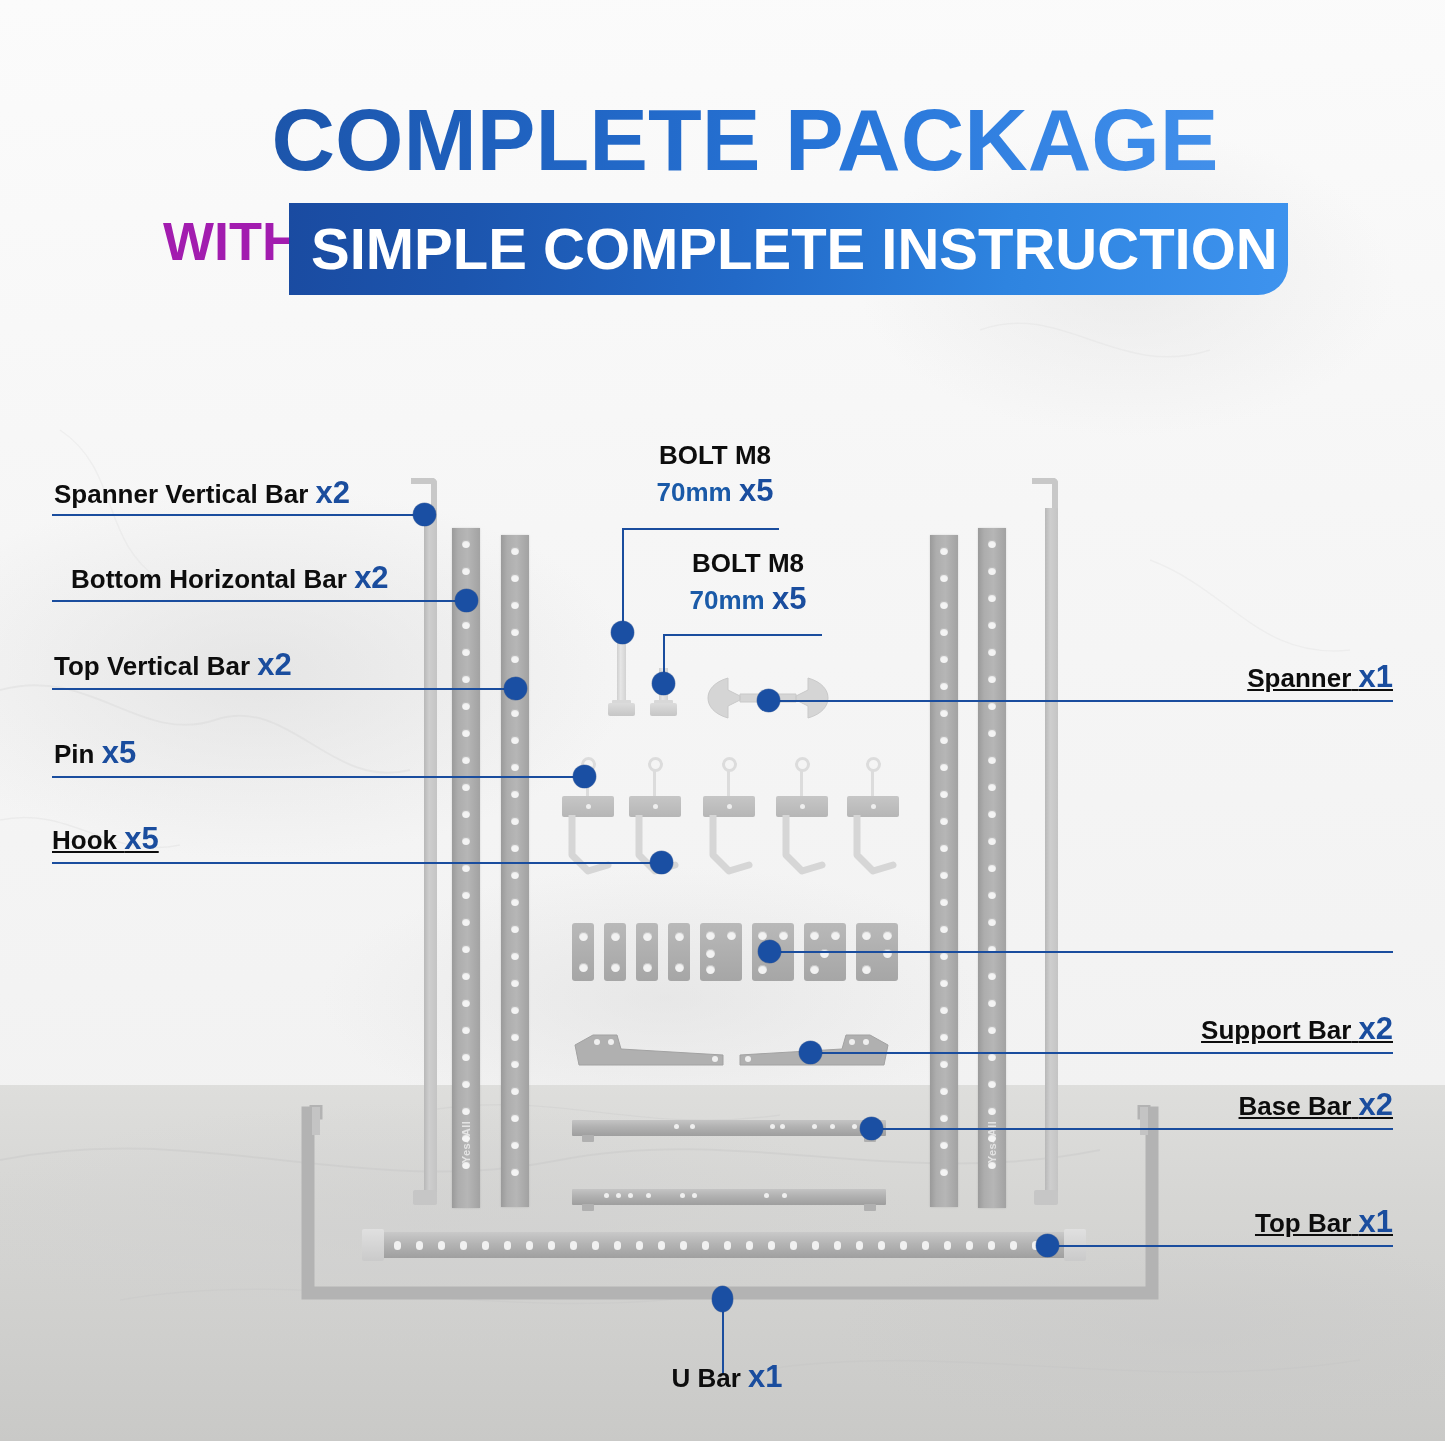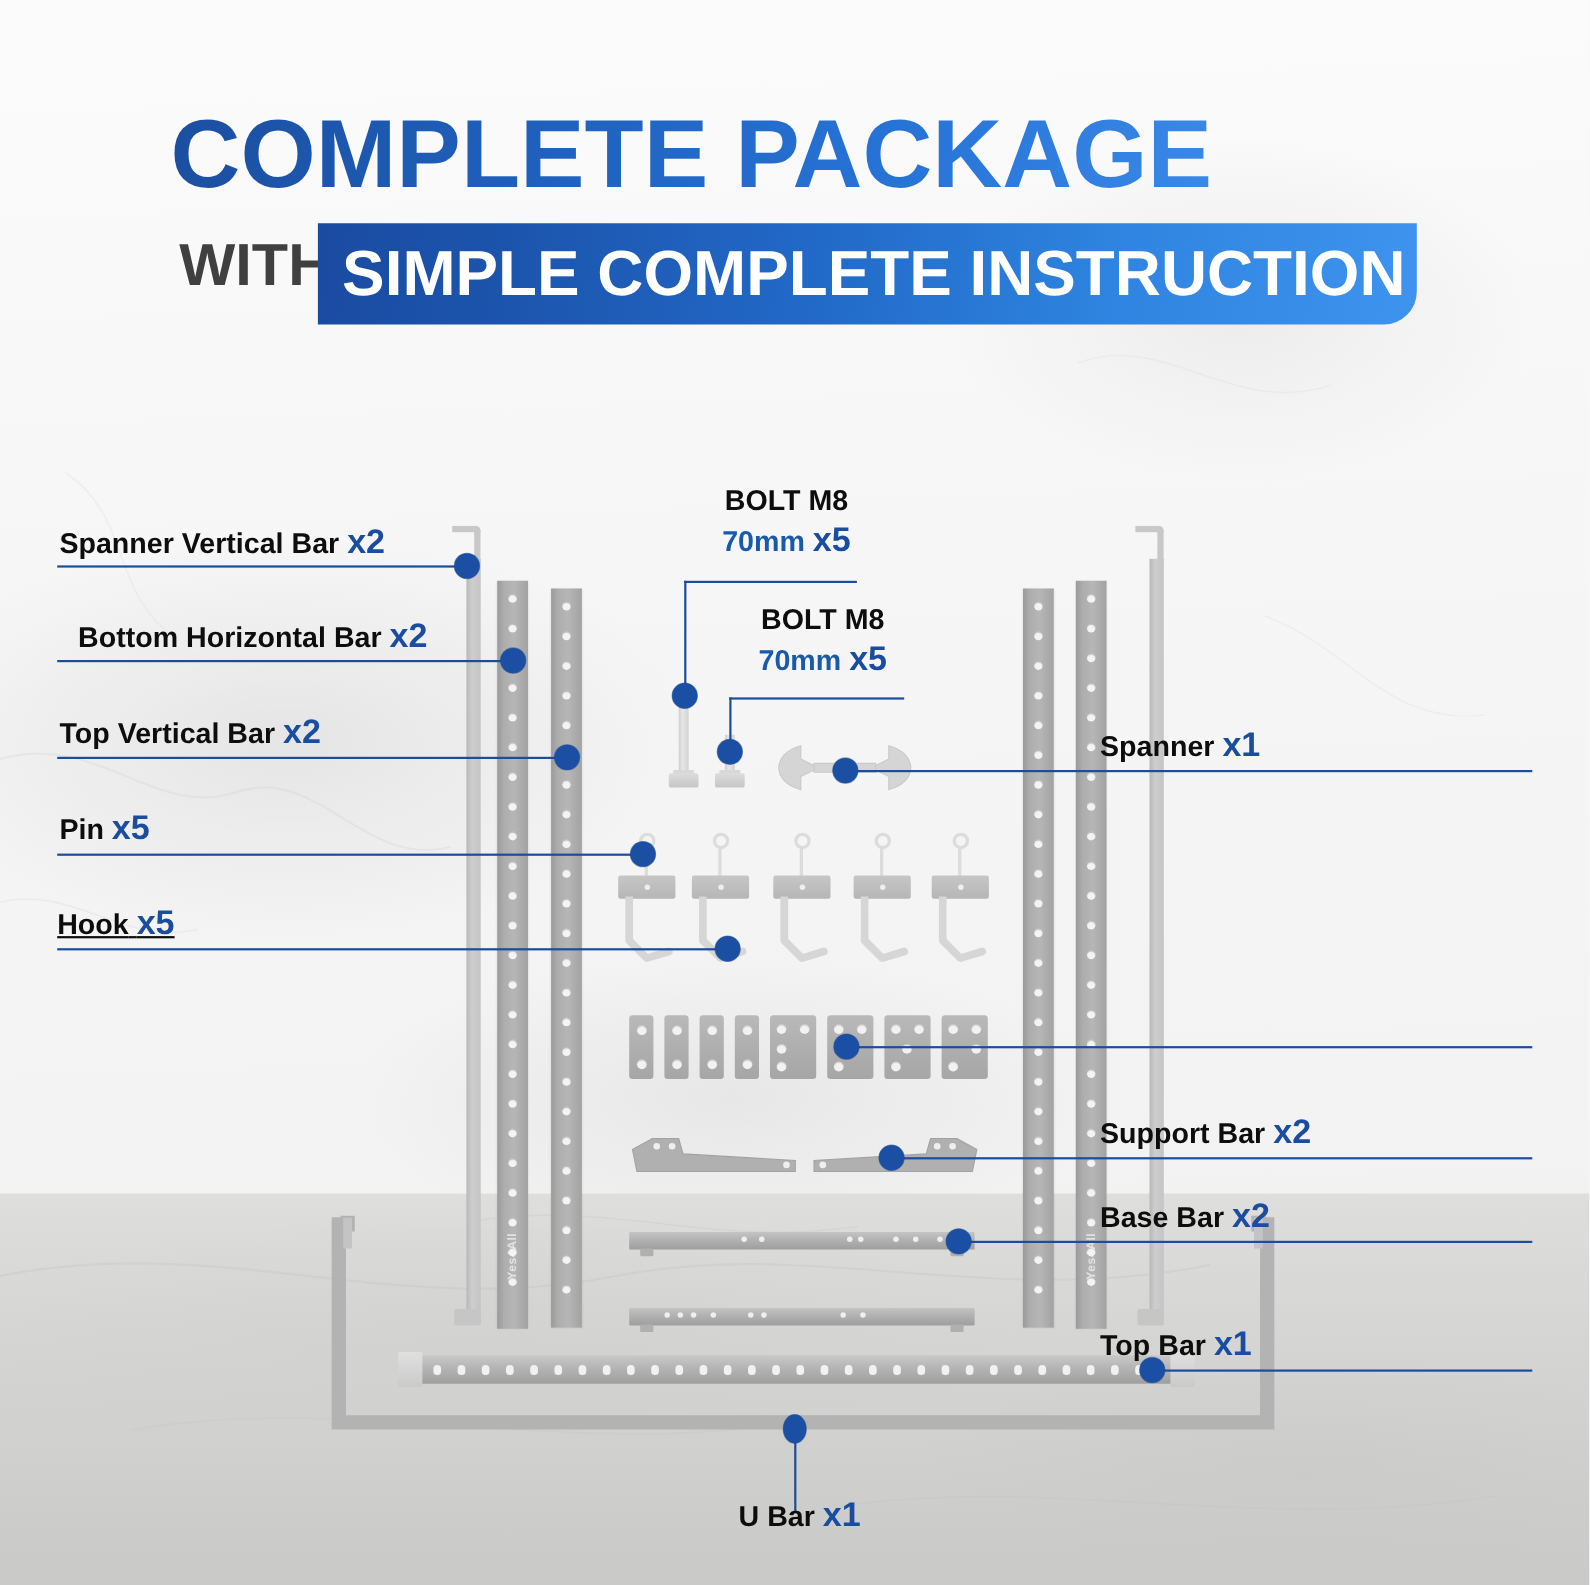--- a/index.html
+++ b/index.html
@@ -59,29 +59,30 @@
     line-height: 96px;
     white-space: nowrap;
     transform: scaleX(1.0);
     transform-origin: left center;
     background: linear-gradient(95deg, #1b4fa0 0%, #1f60bd 28%, #2775d8 58%, #3b8ae8 82%, #4b96ec 100%);
     -webkit-background-clip: text;
     background-clip: text;
     color: transparent;
     -webkit-text-fill-color: transparent;
     font-stretch: condensed;
+    text-align: center;
   }
 
   .title-with {
     position: absolute;
     left: 163px; top: 210px;
     font-size: 54px;
     font-weight: 700;
     line-height: 62px;
-    color: #404040;
+    color: #a21caf;
     letter-spacing: 0px;
   }
 
   .title-banner {
     position: absolute;
     left: 289px; top: 203px;
     width: 999px; height: 92px;
     background: linear-gradient(96deg, #1a4ba1 0%, #1c55ae 18%, #2269c7 45%, #2e84e0 72%, #3e93ee 100%);
     border-bottom-right-radius: 30px;
   }
@@ -100,21 +101,21 @@
   .label {
     position: absolute;
     font-size: 26px;
     font-weight: 700;
     color: #0d0d0d;
     white-space: nowrap;
     line-height: 30px;
   }
   .label .qty { color: #1a4d9e; font-size: 31px; font-weight: 700; }
   .label .blue { color: #1a5aa8; }
-  .label.right { text-align: left; }
+  .label.right { text-align: right; text-decoration: underline; }
   .label.center { text-align: center; }
 
   
   .leader-h {
     position: absolute;
     height: 0;
     border-top: 2px solid #1a4d9e;
   }
   .leader-v {
     position: absolute;

